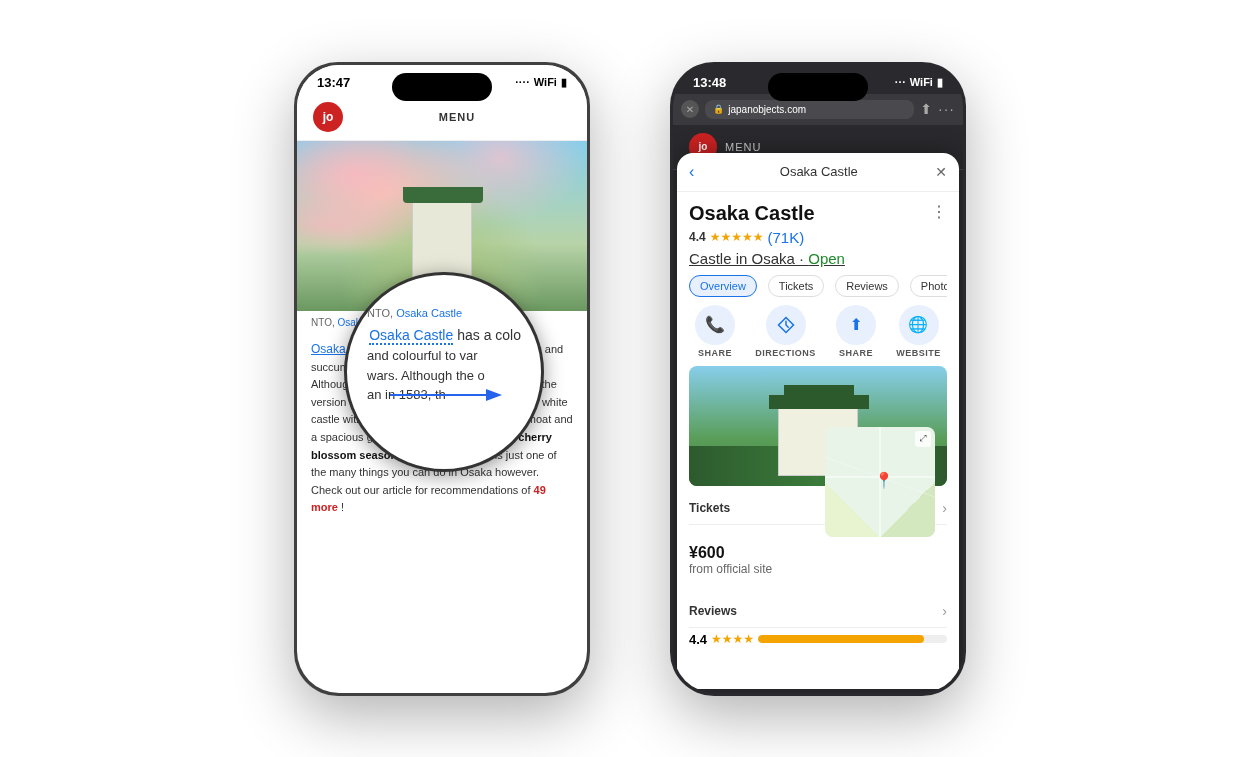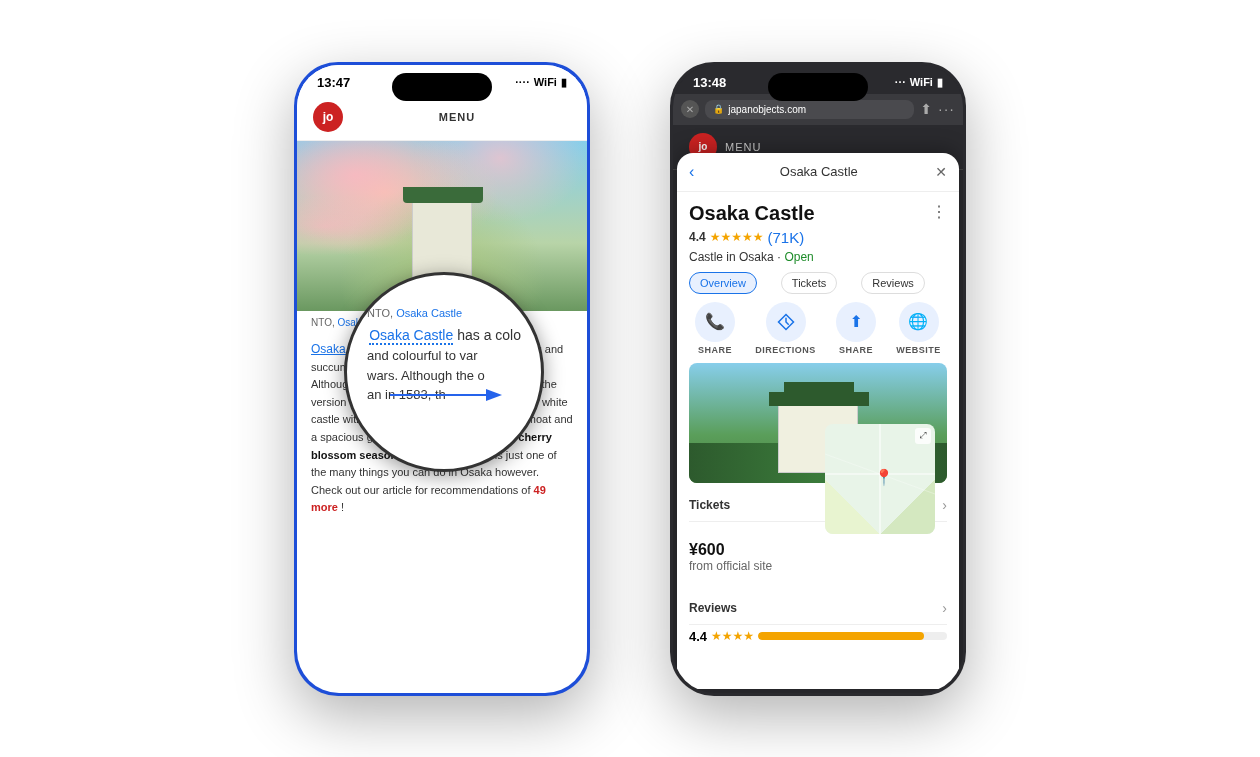--- a/index.html
+++ b/index.html
@@ -21,21 +21,21 @@
       gap: 80px;
       width: 100%;
       height: 100%;
       position: relative;
       padding: 20px;
     }
 
     
     .phone {
       border-radius: 44px;
-      background: #1d4ed8;
+      background: #404040;
       padding: 3px;
       position: relative;
       box-shadow: 0 20px 60px rgba(0,0,0,0.3);
     }
     .phone-inner {
       border-radius: 42px;
       background: #fff;
       overflow: hidden;
       position: relative;
     }
@@ -258,26 +258,26 @@
     .popup-title-center { flex: 1; text-align: center; font-size: 13px; color: #333; font-weight: 500; }
     .popup-close { color: #666; font-size: 14px; }
 
     .popup-body { padding: 10px 12px; overflow: hidden; }
     .popup-name { font-size: 20px; font-weight: 700; color: #111; }
     .popup-more-btn { float: right; color: #666; font-size: 16px; }
     .popup-rating { display: flex; align-items: center; gap: 4px; margin: 4px 0; }
     .popup-rating-num { font-size: 12px; font-weight: 600; color: #333; }
     .stars { color: #f4a400; font-size: 12px; }
     .reviews-count { color: #1a73e8; font-size: 15px; }
-    .popup-type { font-size: 12px; color: #333; }
+    .popup-type { font-size: 15px; color: #333; text-decoration: underline; }
     .popup-type .open { color: #1e8c2a; font-weight: 500; }
 
     .popup-tabs {
       display: flex;
-      gap: 24px;
+      gap: 11px;
       margin: 8px 0;
       overflow-x: auto;
     }
     .popup-tab {
       padding: 4px 10px;
       border-radius: 16px;
       font-size: 11px;
       border: 1px solid #ddd;
       color: #333;
       background: #fff;

